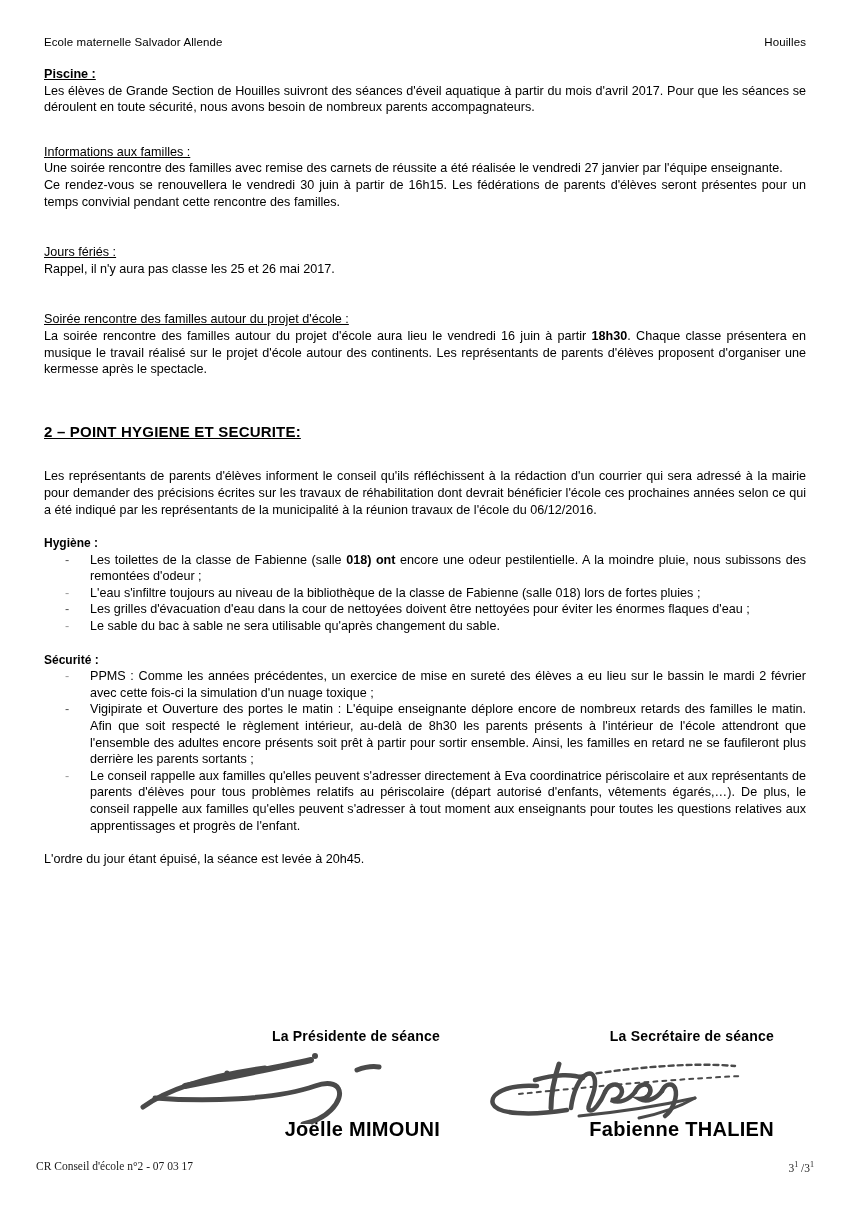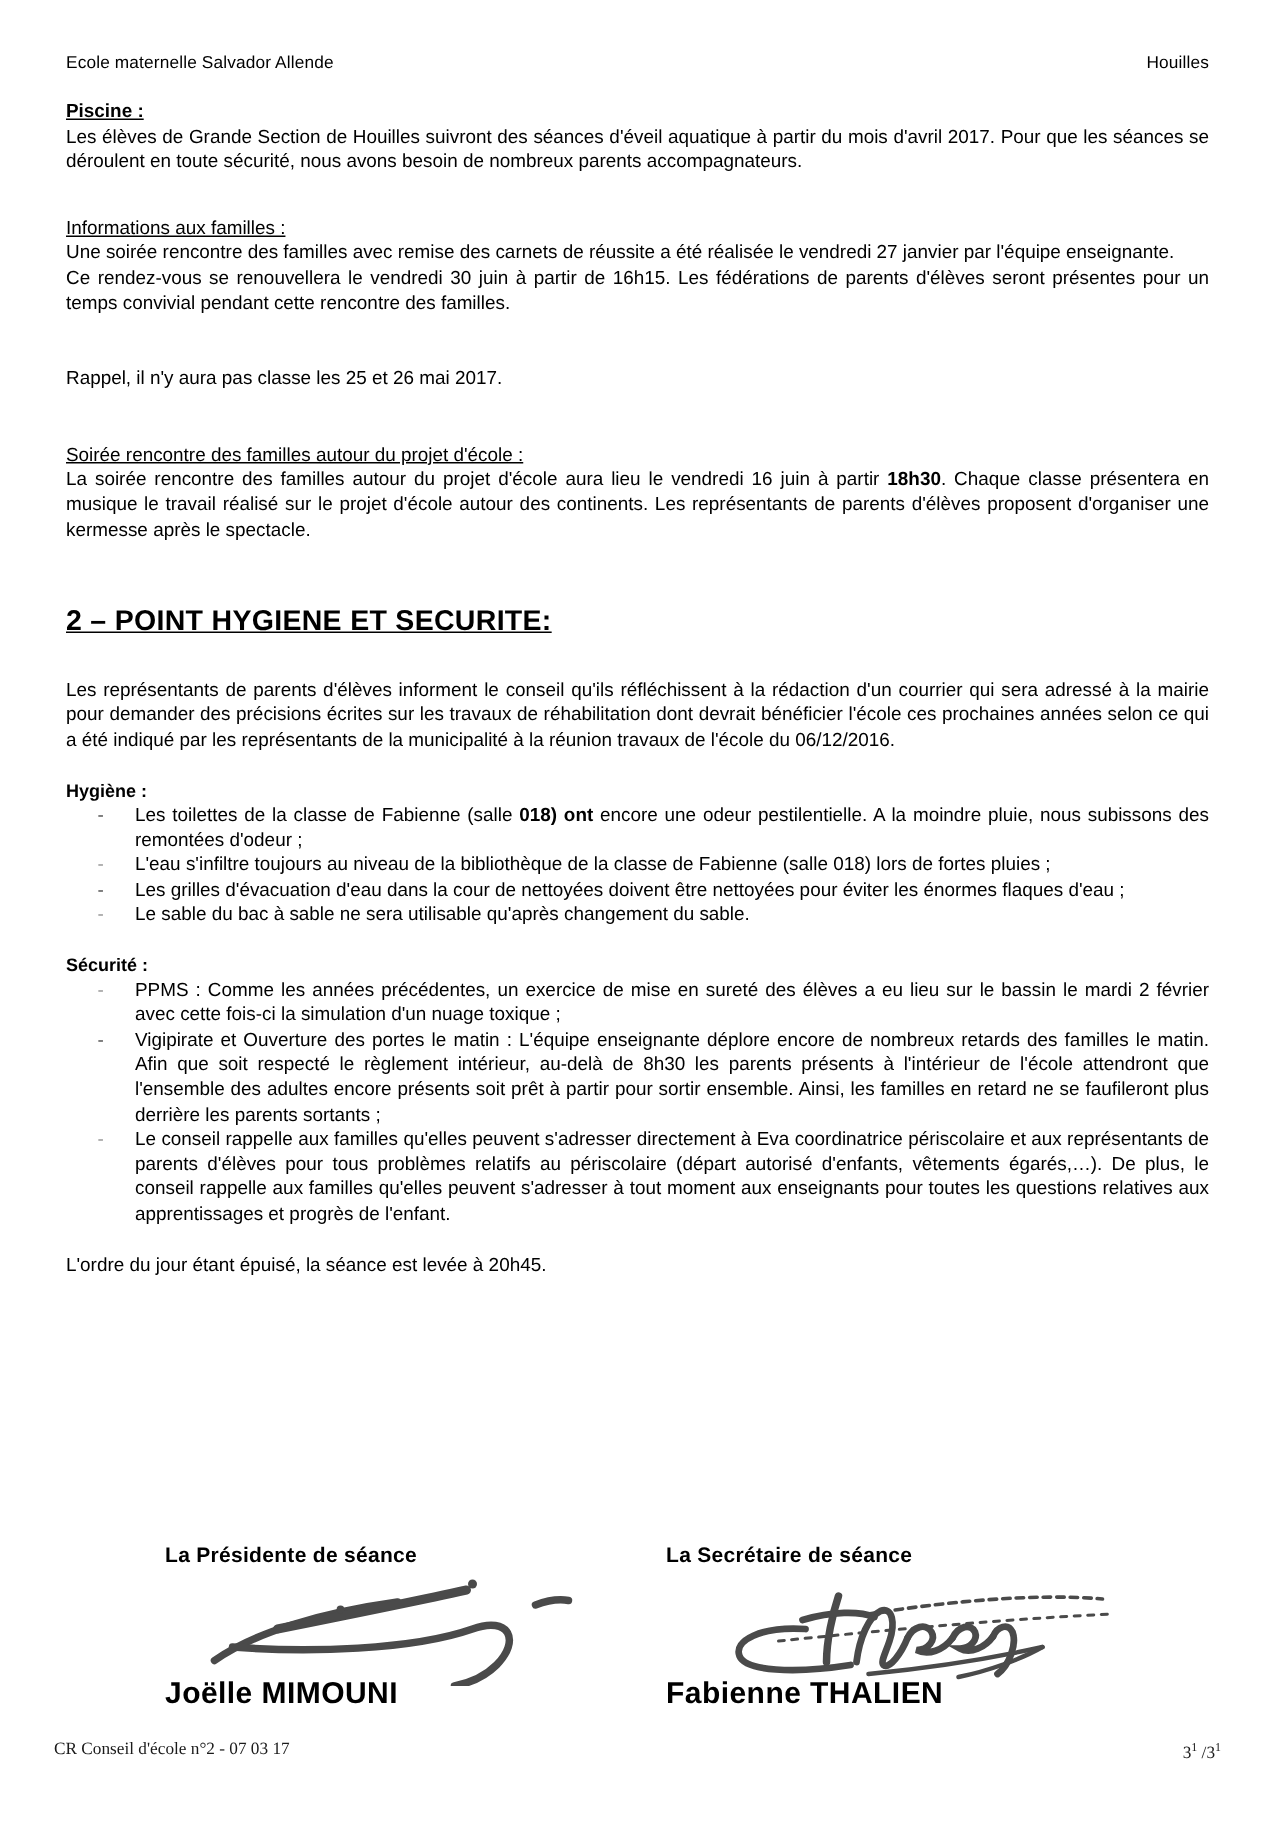--- a/index.html
+++ b/index.html
@@ -47,21 +47,21 @@
     text-justify: inter-word;
   }
   p.nj { margin: 0; text-align: left; }
   .u { text-decoration: underline; }
   .b { font-weight: bold; }
   .gap-m { height: 17px; }
   .gap-l { height: 28px; }
   .gap-xl { height: 34px; }
   h2.sect {
     margin: 0;
-    font-size: 19px;
+    font-size: 15px;
     font-weight: bold;
     text-decoration: underline;
     letter-spacing: 0.2px;
   }
   .subhead {
     margin: 0;
     font-size: 12px;
     font-weight: bold;
   }
   
@@ -89,21 +89,21 @@
     position: absolute;
     left: 44px;
     top: 1028px;
     width: 762px;
     height: 120px;
   }
   .sig-col {
     position: absolute;
     top: 0;
     width: 330px;
-    text-align: left;
+    text-align: right;
   }
   .sig-col.left { left: 66px; }
   .sig-col.right { left: 400px; }
   .sig-title {
     font-size: 14px;
     font-weight: bold;
     letter-spacing: 0.2px;
     margin: 0 0 6px 0;
   }
   .sig-mark {
@@ -147,20 +147,21 @@
     <p class="j">Les élèves de Grande Section de Houilles suivront des séances d'éveil aquatique à partir du mois d'avril 2017. Pour que les séances se déroulent en toute sécurité, nous avons besoin de nombreux parents accompagnateurs.</p>
 
     <div class="gap-l"></div>
 
     <p class="nj u">Informations aux familles :</p>
     <p class="j">Une soirée rencontre des familles avec remise des carnets de réussite a été réalisée le vendredi 27 janvier par l'équipe enseignante.</p>
     <p class="j">Ce rendez-vous se renouvellera le vendredi 30 juin à partir de 16h15. Les fédérations de parents d'élèves seront présentes pour un temps convivial pendant cette rencontre des familles.</p>
 
     <div class="gap-xl"></div>
 
+    <p class="nj u">Jours fériés :</p>
     <p class="nj">Rappel, il n'y aura pas classe les 25 et 26 mai 2017.</p>
 
     <div class="gap-xl"></div>
 
     <p class="nj u">Soirée rencontre des familles autour du projet d'école :</p>
     <p class="j"><span>La soirée rencontre des familles autour du projet d'école aura lieu le vendredi 16 juin à partir </span><span class="b">18h30</span><span>. Chaque classe présentera en musique le travail réalisé sur le projet d'école autour des continents. Les représentants de parents d'élèves proposent d'organiser une kermesse après le spectacle.</span></p>
 
     <div class="gap-xl"></div>
     <div style="height:12px"></div>
 

